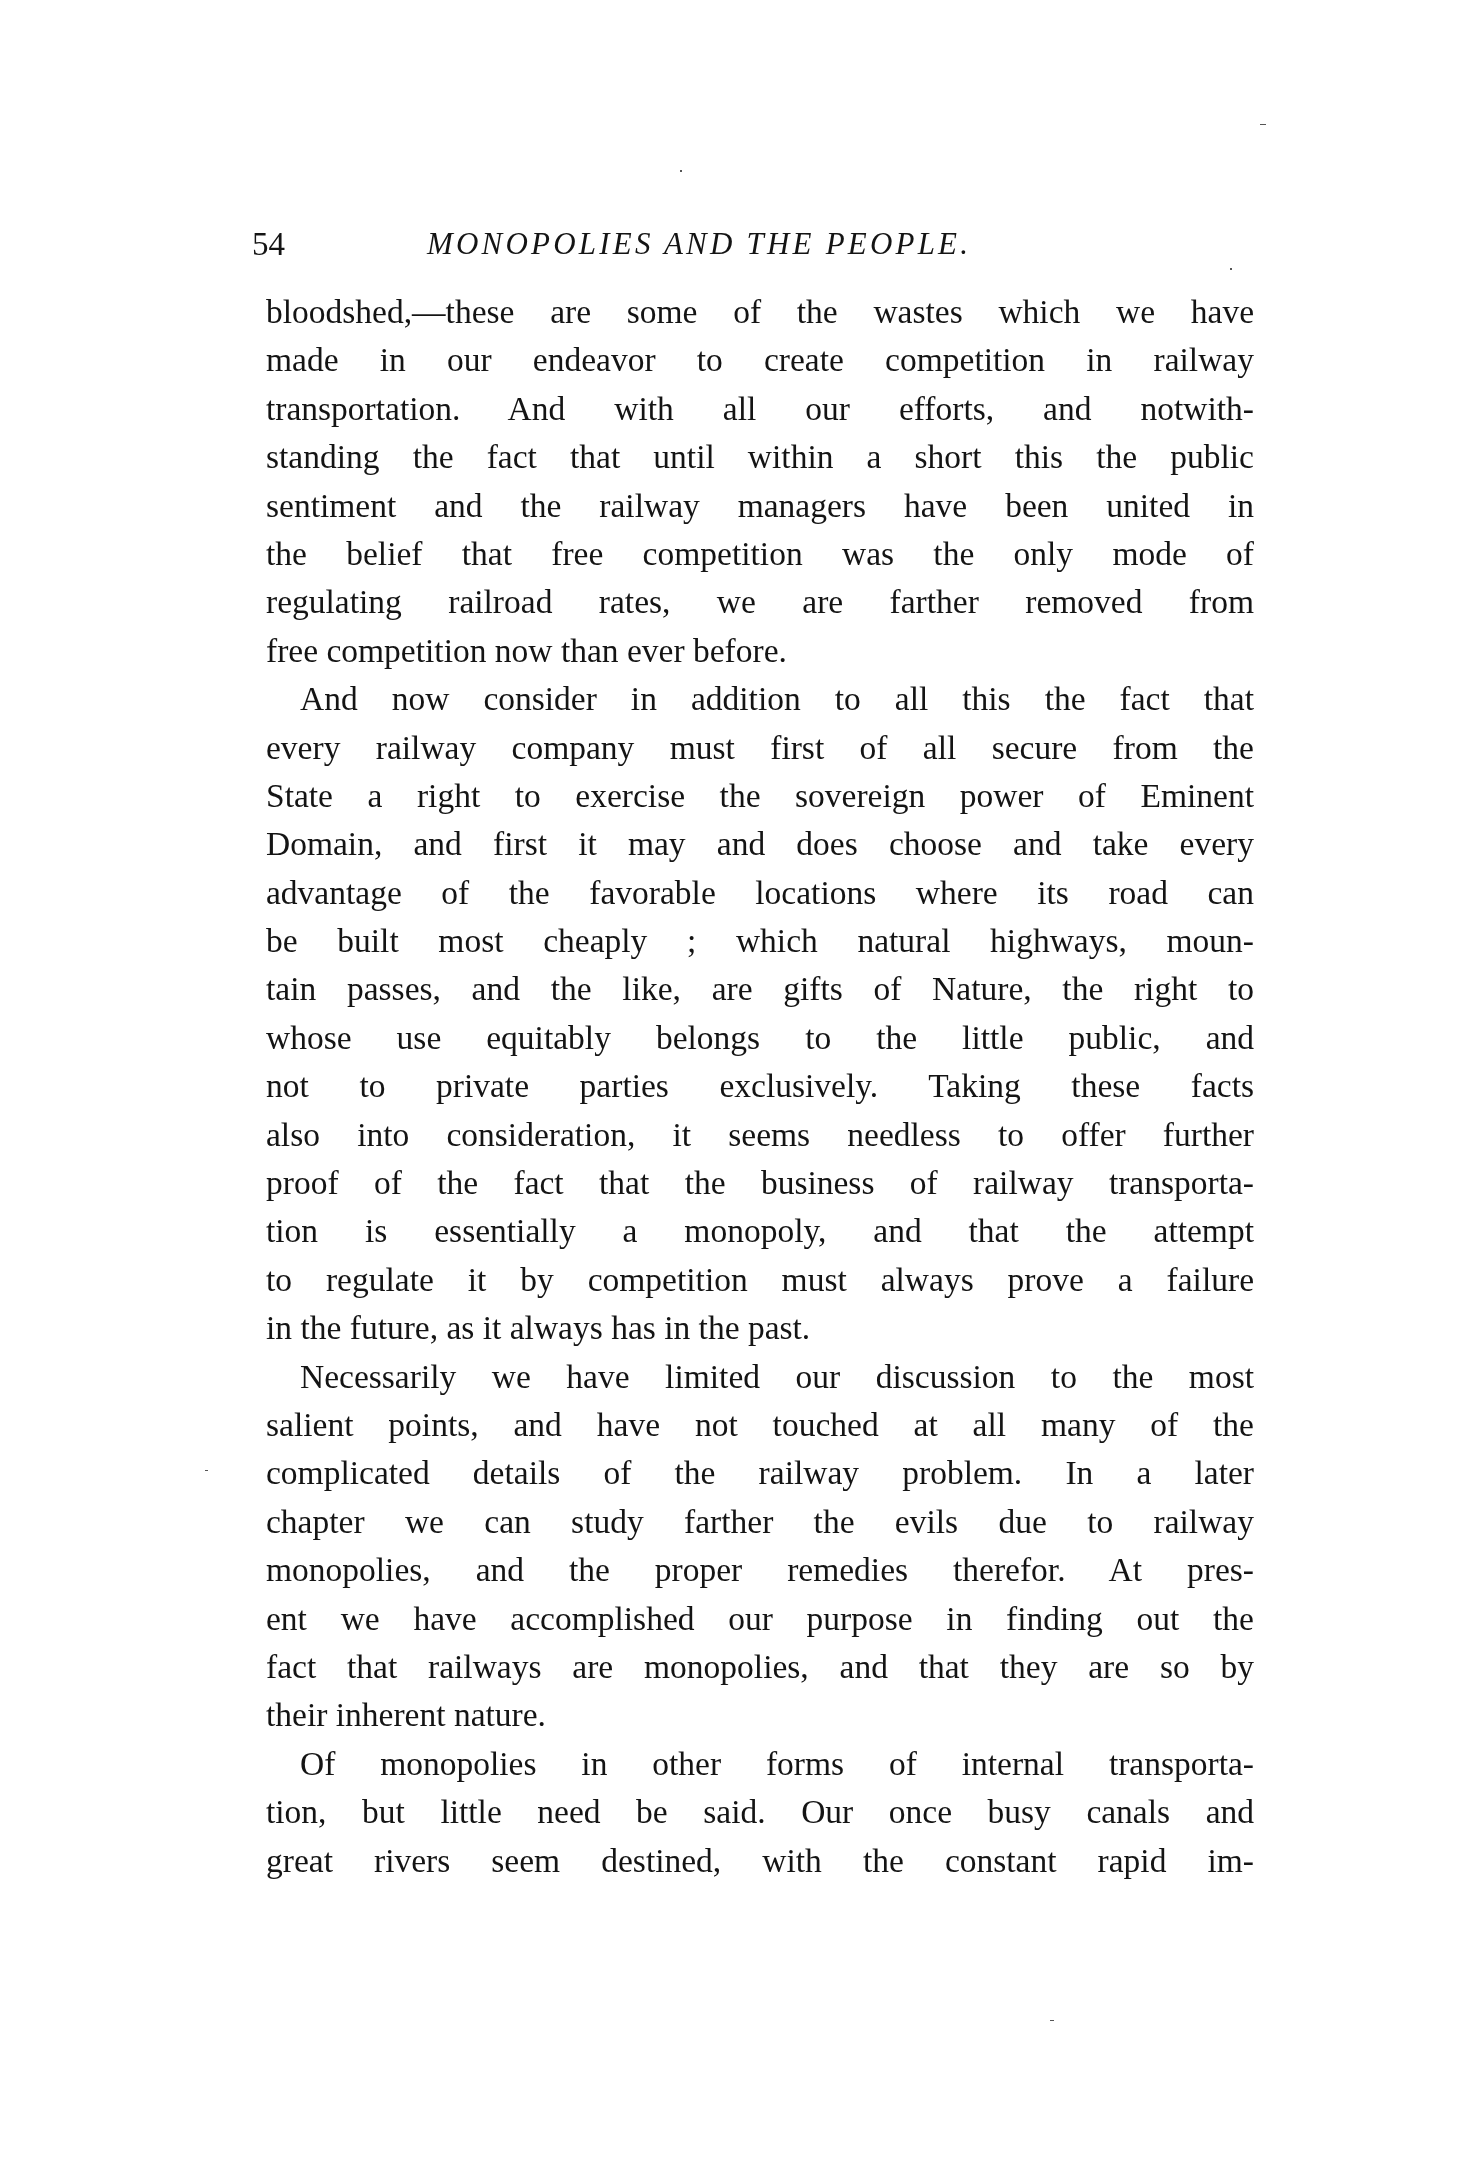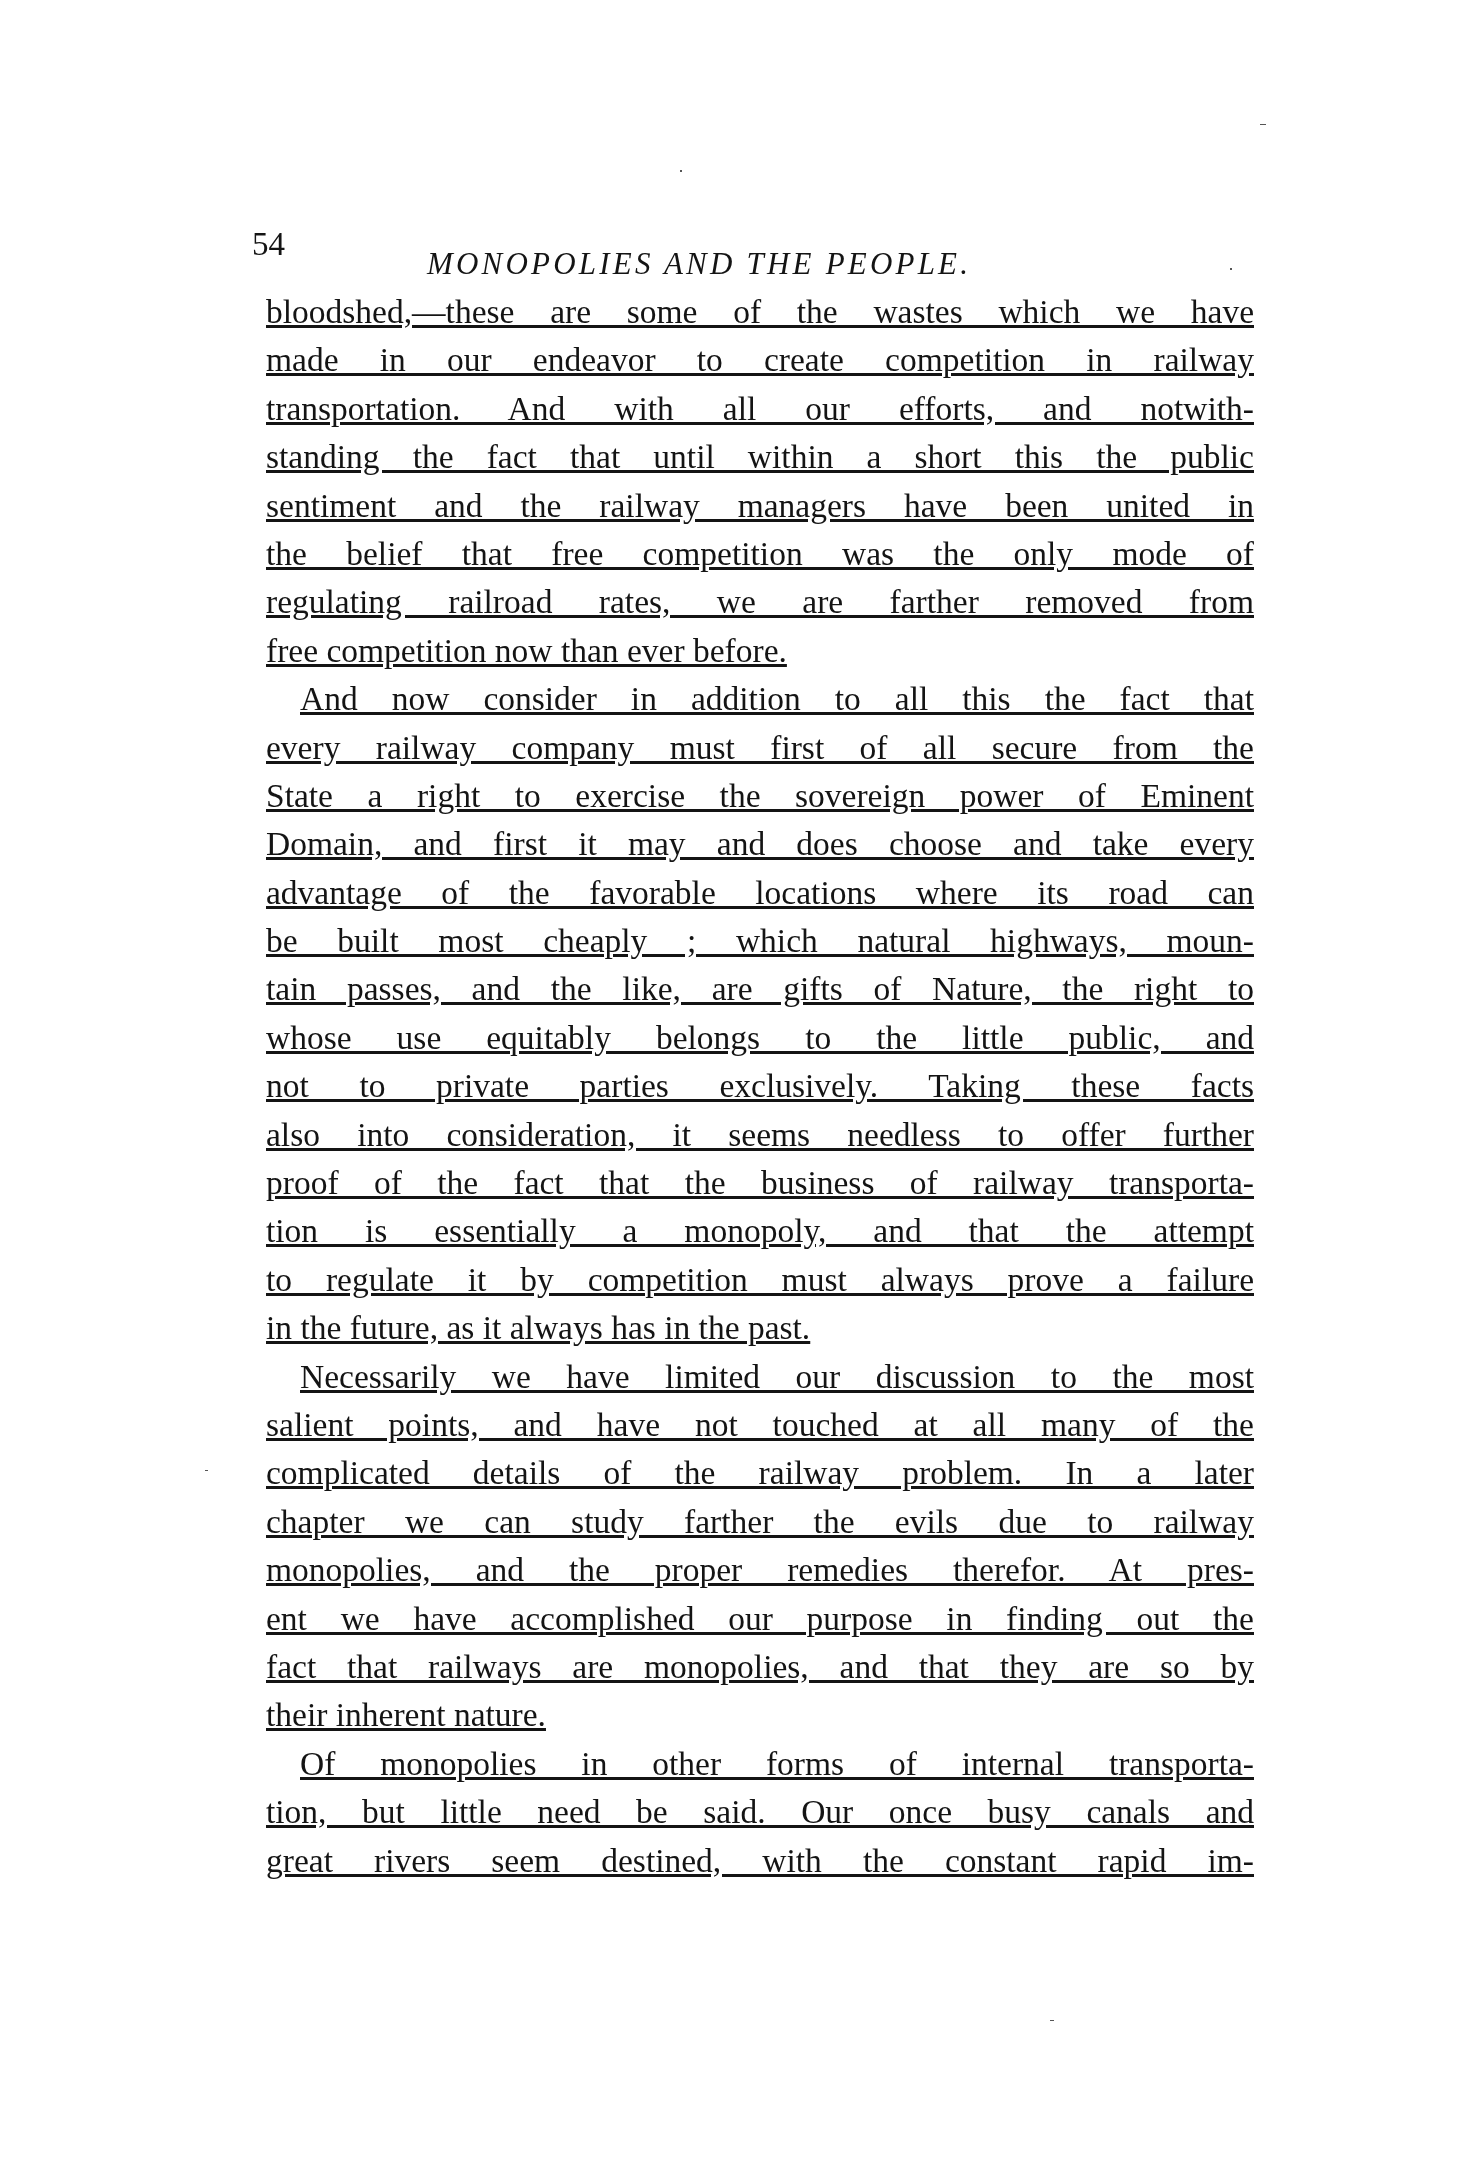--- a/index.html
+++ b/index.html
@@ -3,24 +3,24 @@
 <meta charset="utf-8">
 <style>
   html, body { margin: 0; padding: 0; background: #ffffff; }
   body { width: 1476px; height: 2176px; position: relative; overflow: hidden;
          font-family: "Liberation Serif", "DejaVu Serif", serif; color: #141414; }
   .page { position: absolute; left: 0; top: 0; width: 1476px; height: 1556px; }
   .running-head { position: absolute; left: 252px; top: 222px; width: 1000px; height: 44px;
                   font-size: 33px; line-height: 44px; }
   .page-number { position: absolute; left: 0; top: 0; }
   .running-title { position: absolute; left: 175px; top: 0; font-style: italic;
-                   letter-spacing: 3.2px; font-size: 31px; margin-top: 20px; }
+                   letter-spacing: 3.2px; font-size: 31px; }
   .body-text { position: absolute; left: 266px; top: 288px; width: 988px; }
   .line { display: block; height: 48.4px; line-height: 48.4px; font-size: 33.5px;
-          white-space: nowrap; text-align: justify; text-align-last: justify; text-decoration: underline; }
+          white-space: nowrap; text-align: justify; text-align-last: justify; }
   .line.last { text-align-last: left; }
   .line.indent { padding-left: 34px; }
   .speck { position: absolute; background: #555; }
 </style>
 </head>
 <body>
 
 <div class="page">
   <div class="running-head">
     <span class="page-number">54</span>

